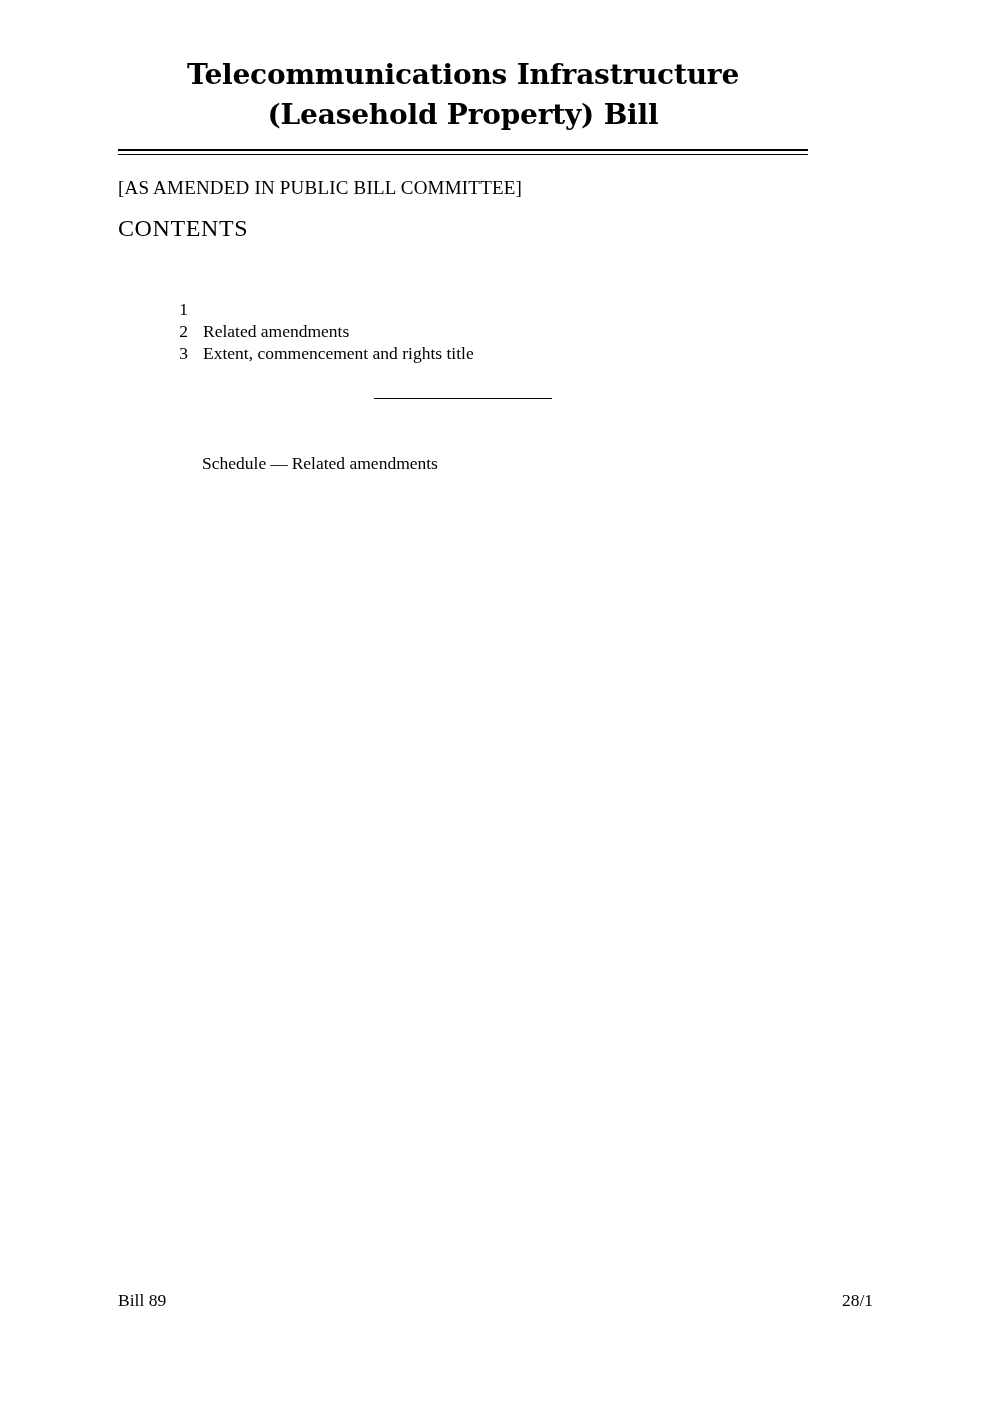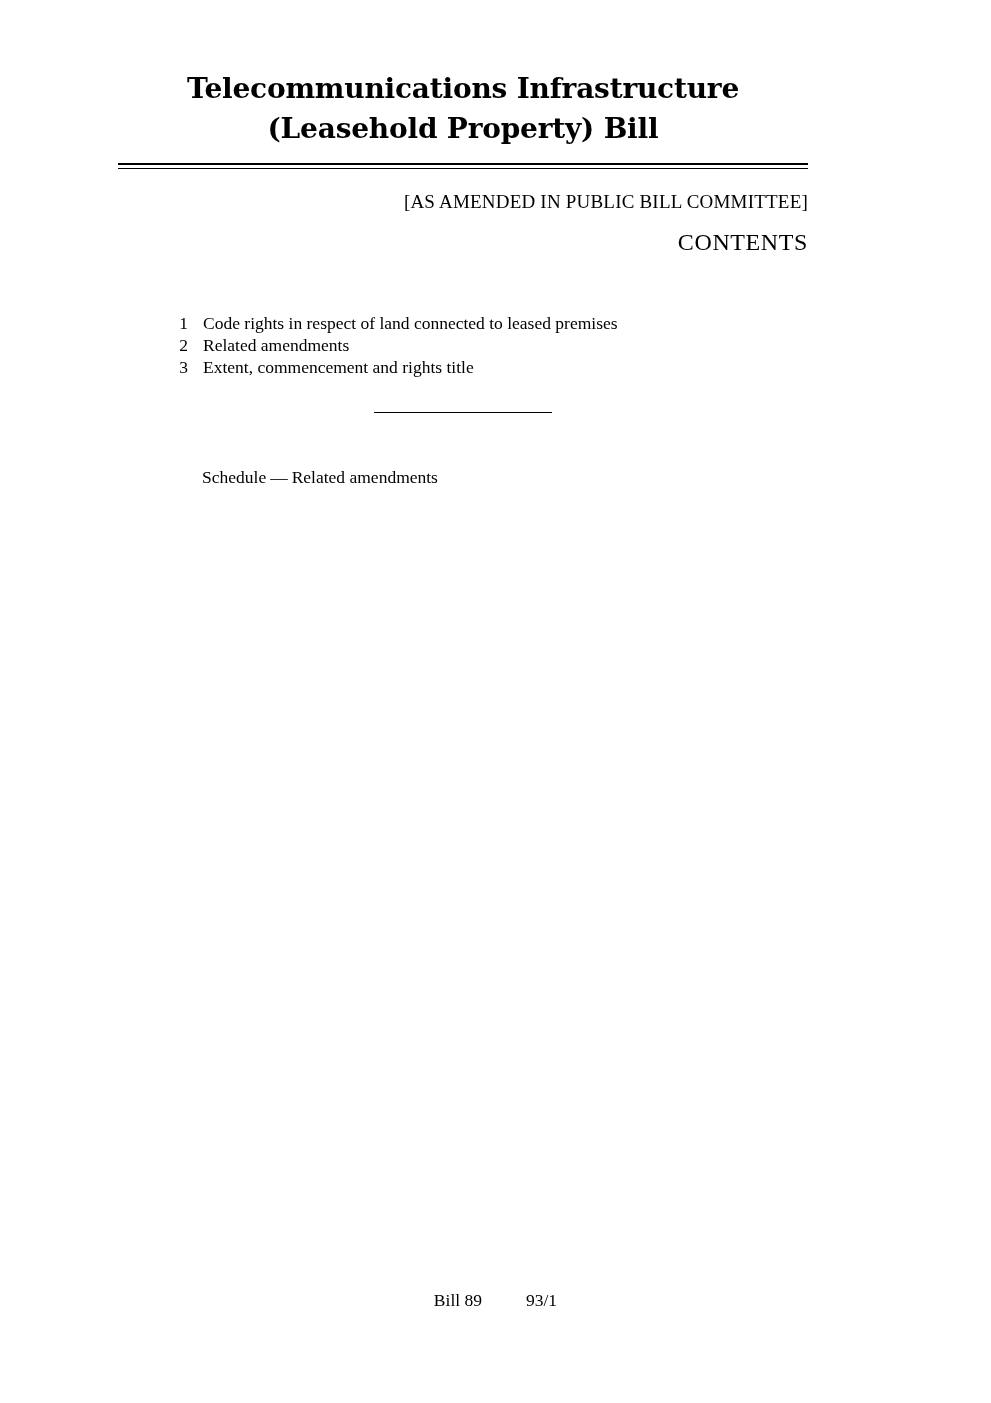--- a/index.html
+++ b/index.html
@@ -27,38 +27,38 @@
     top: 0;
     width: 690px;
   }
   .bill-title {
     font-family: "DejaVu Serif", serif;
     font-weight: bold;
     font-size: 28px;
     line-height: 40px;
     text-align: center;
     margin: 0;
-    padding-top: 69px;
+    padding-top: 55px;
     letter-spacing: -0.2px;
   }
   .rule-double {
     margin-top: 14px;
     border-top: 2.5px solid #000;
     border-bottom: 1px solid #000;
     height: 3px;
     box-sizing: content-box;
   }
   .amended-line {
-    text-align: right;
+    text-align: left;
     font-size: 19px;
     margin-top: 22px;
     letter-spacing: 0.2px;
   }
   .contents-heading {
-    text-align: right;
+    text-align: left;
     font-size: 24px;
     margin-top: 16px;
     letter-spacing: 0.6px;
   }
   .clause-list {
     margin-top: 56px;
     margin-left: 40px;
   }
   .clause-row {
     display: flex;
@@ -92,21 +92,21 @@
   }
   .schedule-dash {
     padding: 0 4px;
   }
   .footer {
     position: absolute;
     left: 118px;
     right: 118px;
     bottom: 92px;
     display: flex;
-    justify-content: center;
+    justify-content: space-between;
     font-size: 17.5px;
     gap: 44px;
   }
 </style>
 </head>
 <body>
 
 <div class="page">
   <div class="content">
 
@@ -114,21 +114,20 @@
 
     <div class="rule-double"></div>
 
     <div class="amended-line">[AS AMENDED IN PUBLIC BILL COMMITTEE]</div>
 
     <div class="contents-heading">CONTENTS</div>
 
     <div class="clause-list">
       <div class="clause-row">
         <span class="clause-num">1</span>
-        <span class="clause-text">Code rights in respect of land connected to leased premises</span>
       </div>
       <div class="clause-row">
         <span class="clause-num">2</span>
         <span class="clause-text">Related amendments</span>
       </div>
       <div class="clause-row">
         <span class="clause-num">3</span>
         <span class="clause-text">Extent, commencement and rights title</span>
       </div>
     </div>
@@ -138,15 +137,15 @@
     </div>
 
     <div class="schedule-row">
       <span>Schedule</span><span class="schedule-dash">—</span><span>Related amendments</span>
     </div>
 
   </div>
 
   <div class="footer">
     <span>Bill 89</span>
-    <span>93/1</span>
+    <span>28/1</span>
   </div>
 </div>
 
 </body></html>

